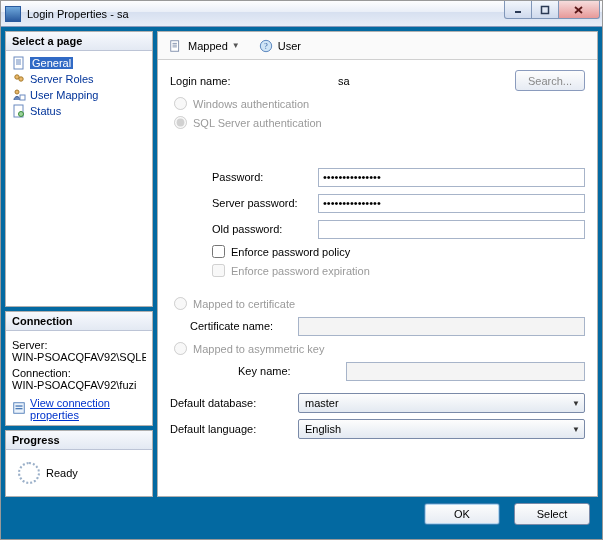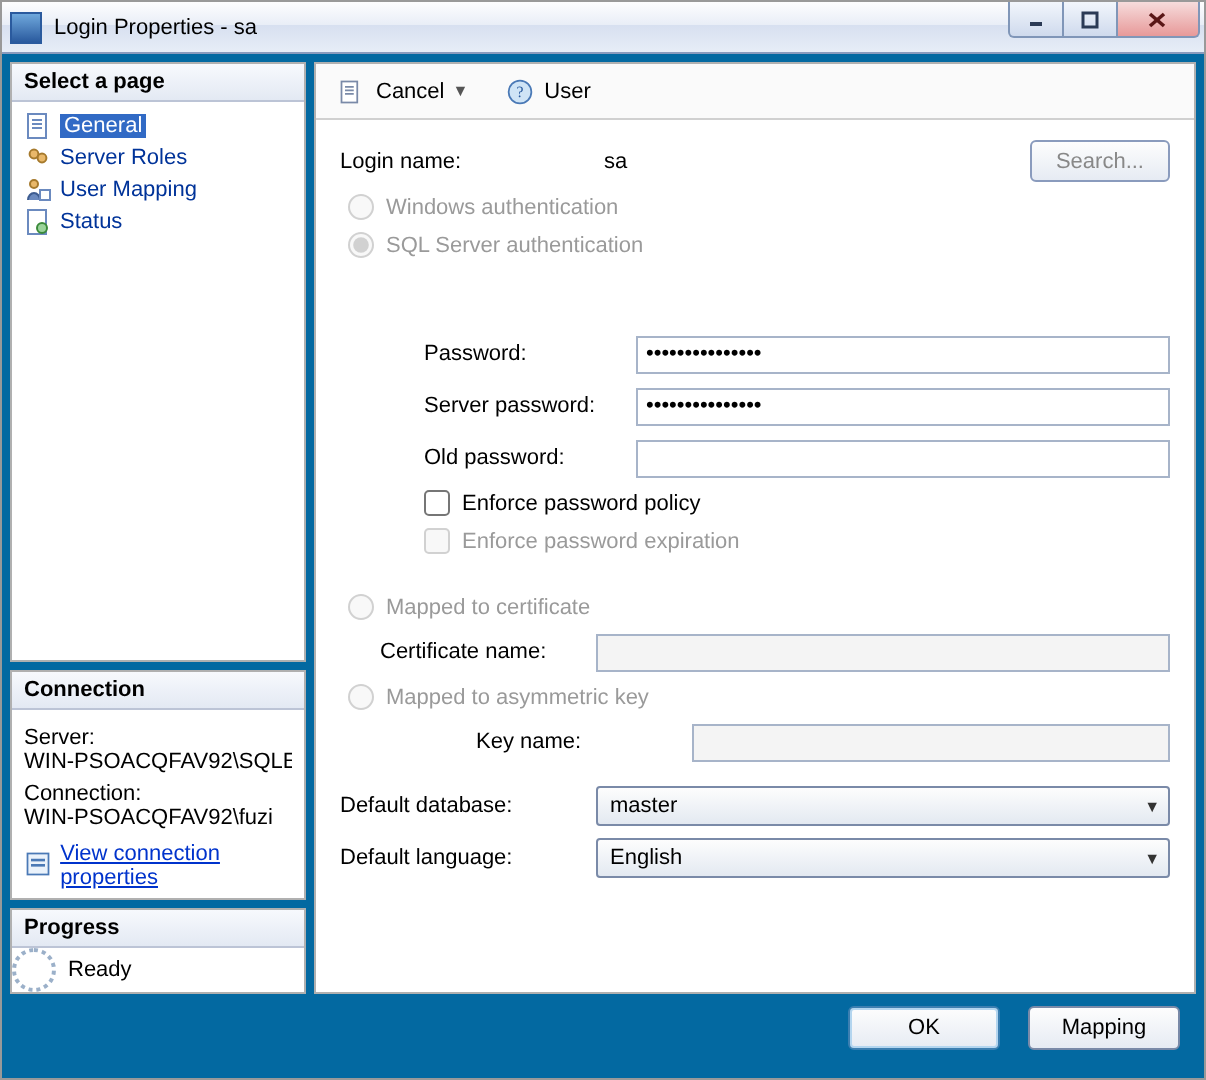--- a/index.html
+++ b/index.html
@@ -126,21 +126,21 @@
     text-decoration: underline;
     display: flex;
     align-items: center;
     gap: 4px;
     margin-top: 6px;
     cursor: pointer;
   }
   .conn-link .ticon { width:16px; height:16px; display:inline-flex; }
 
   
-  .progress-row { display: flex; align-items: center; gap: 6px; padding: 0; }
+  .progress-row { display: flex; align-items: center; gap: 6px; padding: 12px; }
   .spinner {
     width: 22px; height: 22px;
     border: 2px dotted #9bb0c9;
     border-radius: 50%;
   }
 
   
   .toolbar {
     height: 28px;
     border-bottom: 1px solid #d0d0d0;
@@ -344,40 +344,40 @@
     <div class="right-col">
 
       <div class="toolbar">
         <div class="tb-btn">
           <span class="ticon">
               <svg viewBox="0 0 16 16">
                 <rect x="2" y="2" width="9" height="12" fill="#fff" stroke="#7a8aa8"></rect>
                 <path d="M4 5h5M4 7h5M4 9h5" stroke="#7a8aa8"></path>
               </svg>
             </span>
-          <span>Cancel</span>
+          <span>Mapped</span>
           <span class="tb-drop">▼</span>
         </div>
         <div class="tb-btn">
           <span class="ticon">
               <svg viewBox="0 0 16 16">
                 <circle cx="8" cy="8" r="6.5" fill="#cfe4f6" stroke="#4a79b6"></circle>
                 <text x="8" y="11" text-anchor="middle" font-size="9" fill="#2a5a9e" font-family="Tahoma">?</text>
               </svg>
             </span>
           <span>User</span>
         </div>
       </div>
 
       <div class="form-area">
 
         <div class="form-row">
           <div class="flabel">Login name:</div>
           <div class="fvalue">
-            <input class="txt" type="text" disabled="" style="background: rgb(255, 255, 255); color: rgb(0, 0, 0); border: none;" value="sa">
+            <input class="txt" type="text" disabled="" style="background: rgb(255, 255, 255); color: rgb(0, 0, 0); border: none; margin-left: 36px;" value="sa">
             <button class="btn disabled" disabled="">Search...</button>
           </div>
         </div>
 
         <div class="radio-row disabled">
           <input type="radio" disabled="" style="">
           <span>Windows authentication</span>
         </div>
 
         <div class="radio-row disabled">
@@ -460,16 +460,16 @@
           </div>
         </div>
 
       </div>
 
     </div>
   </div>
 
   <div class="bottom-buttons">
     <button class="btn-main default">OK</button>
-    <button class="btn-main">Mapping</button>
+    <button class="btn-main">Select</button>
   </div>
 
 </div>
 
 </body></html>

